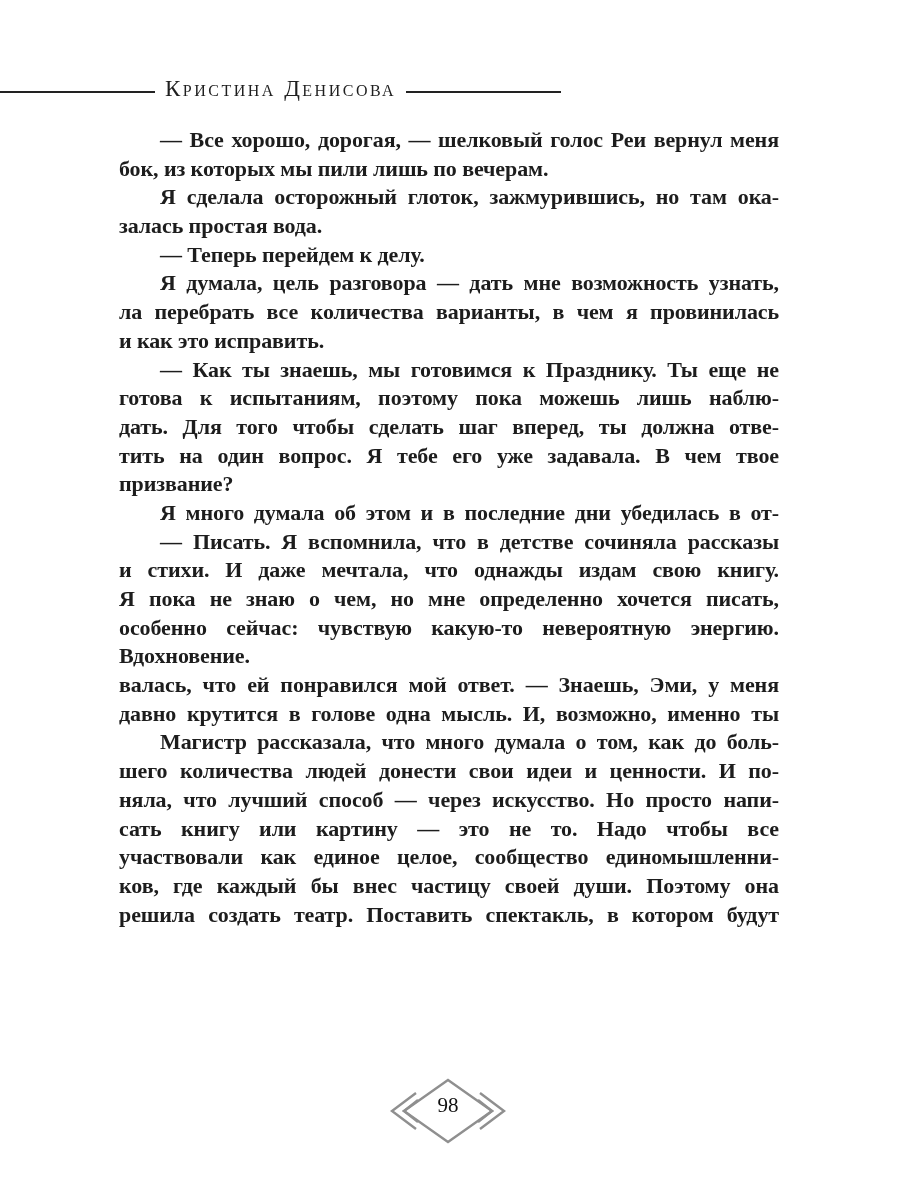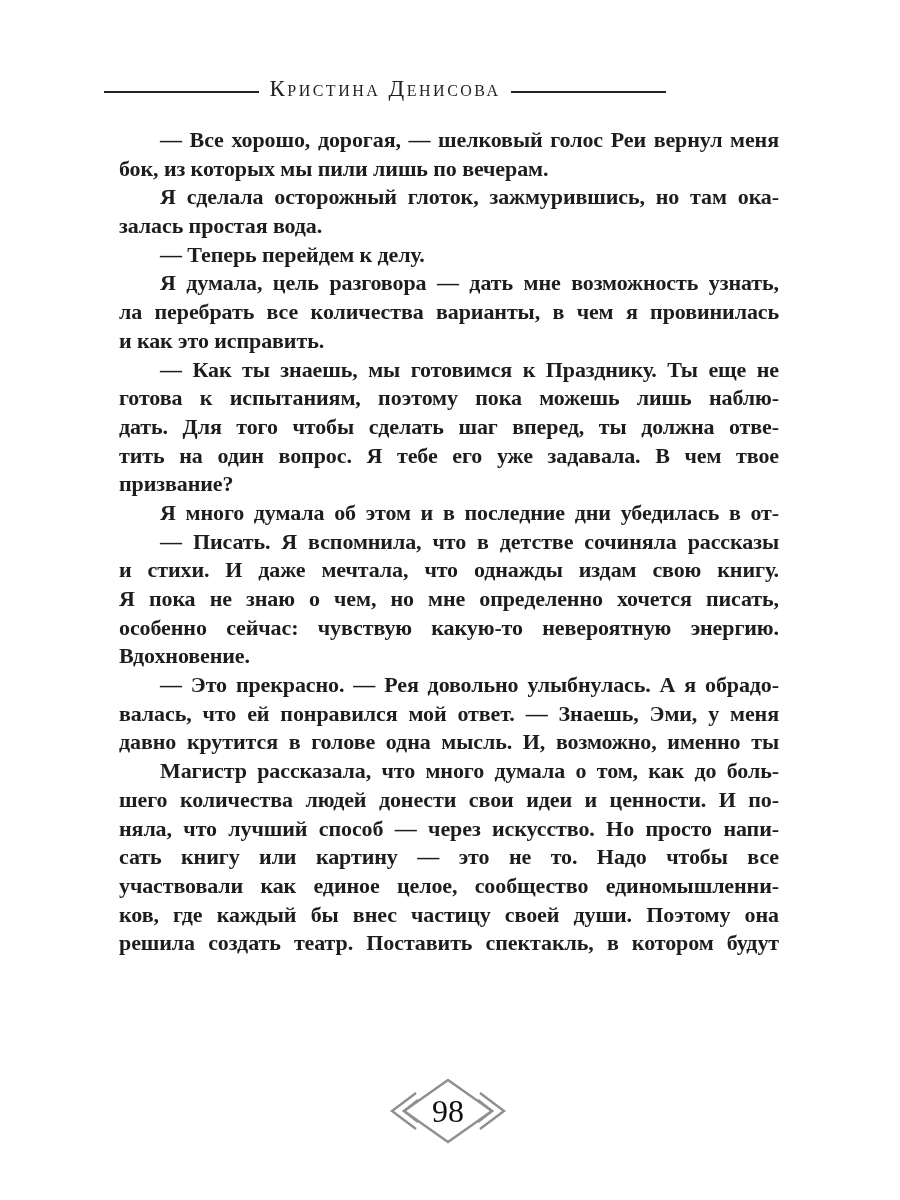--- a/index.html
+++ b/index.html
@@ -16,21 +16,20 @@
     overflow: hidden;
   }
   
   .running-header {
     position: absolute;
     top: 76px;
     left: 0;
     width: 770px;
     display: flex;
     align-items: center;
-    justify-content: center;
     color: #1f1f1f;
   }
   .running-header .rule {
     width: 155px;
     height: 2px;
     background: #222222;
     margin-top: 5px;
   }
   .running-header .title {
     font-variant: small-caps;
@@ -77,21 +76,21 @@
     width: 124px;
     height: 70px;
     margin-left: -4px;
   }
   .ornament svg { position: absolute; left: 0; top: 0; }
   .page-num {
     position: absolute;
     left: 0; right: 0;
     top: 17px;
     text-align: center;
-    font-size: 32px;
+    font-size: 21px;
     color: #111111;
     font-family: "Liberation Serif", "DejaVu Serif", serif;
   }
 </style>
 </head>
 <body>
 
 <div class="page">
 
   <header class="running-header">
@@ -128,21 +127,20 @@
         <div class="line first">Я много думала об этом и в последние дни убедилась в от-</div>
       </div>
       <div class="para">
         <div class="line first">— Писать. Я вспомнила, что в детстве сочиняла рассказы</div>
         <div class="line">и стихи. И даже мечтала, что однажды издам свою книгу.</div>
         <div class="line">Я пока не знаю о чем, но мне определенно хочется писать,</div>
         <div class="line">особенно сейчас: чувствую какую-то невероятную энергию.</div>
         <div class="line last">Вдохновение.</div>
       </div>
       <div class="para">
-        <div class="line first">— Это прекрасно. — Рея довольно улыбнулась. А я обрадо-</div>
         <div class="line">валась, что ей понравился мой ответ. — Знаешь, Эми, у меня</div>
         <div class="line">давно крутится в голове одна мысль. И, возможно, именно ты</div>
       </div>
       <div class="para">
         <div class="line first">Магистр рассказала, что много думала о том, как до боль-</div>
         <div class="line">шего количества людей донести свои идеи и ценности. И по-</div>
         <div class="line">няла, что лучший способ — через искусство. Но просто напи-</div>
         <div class="line">сать книгу или картину — это не то. Надо чтобы все</div>
         <div class="line">участвовали как единое целое, сообщество единомышленни-</div>
         <div class="line">ков, где каждый бы внес частицу своей души. Поэтому она</div>

